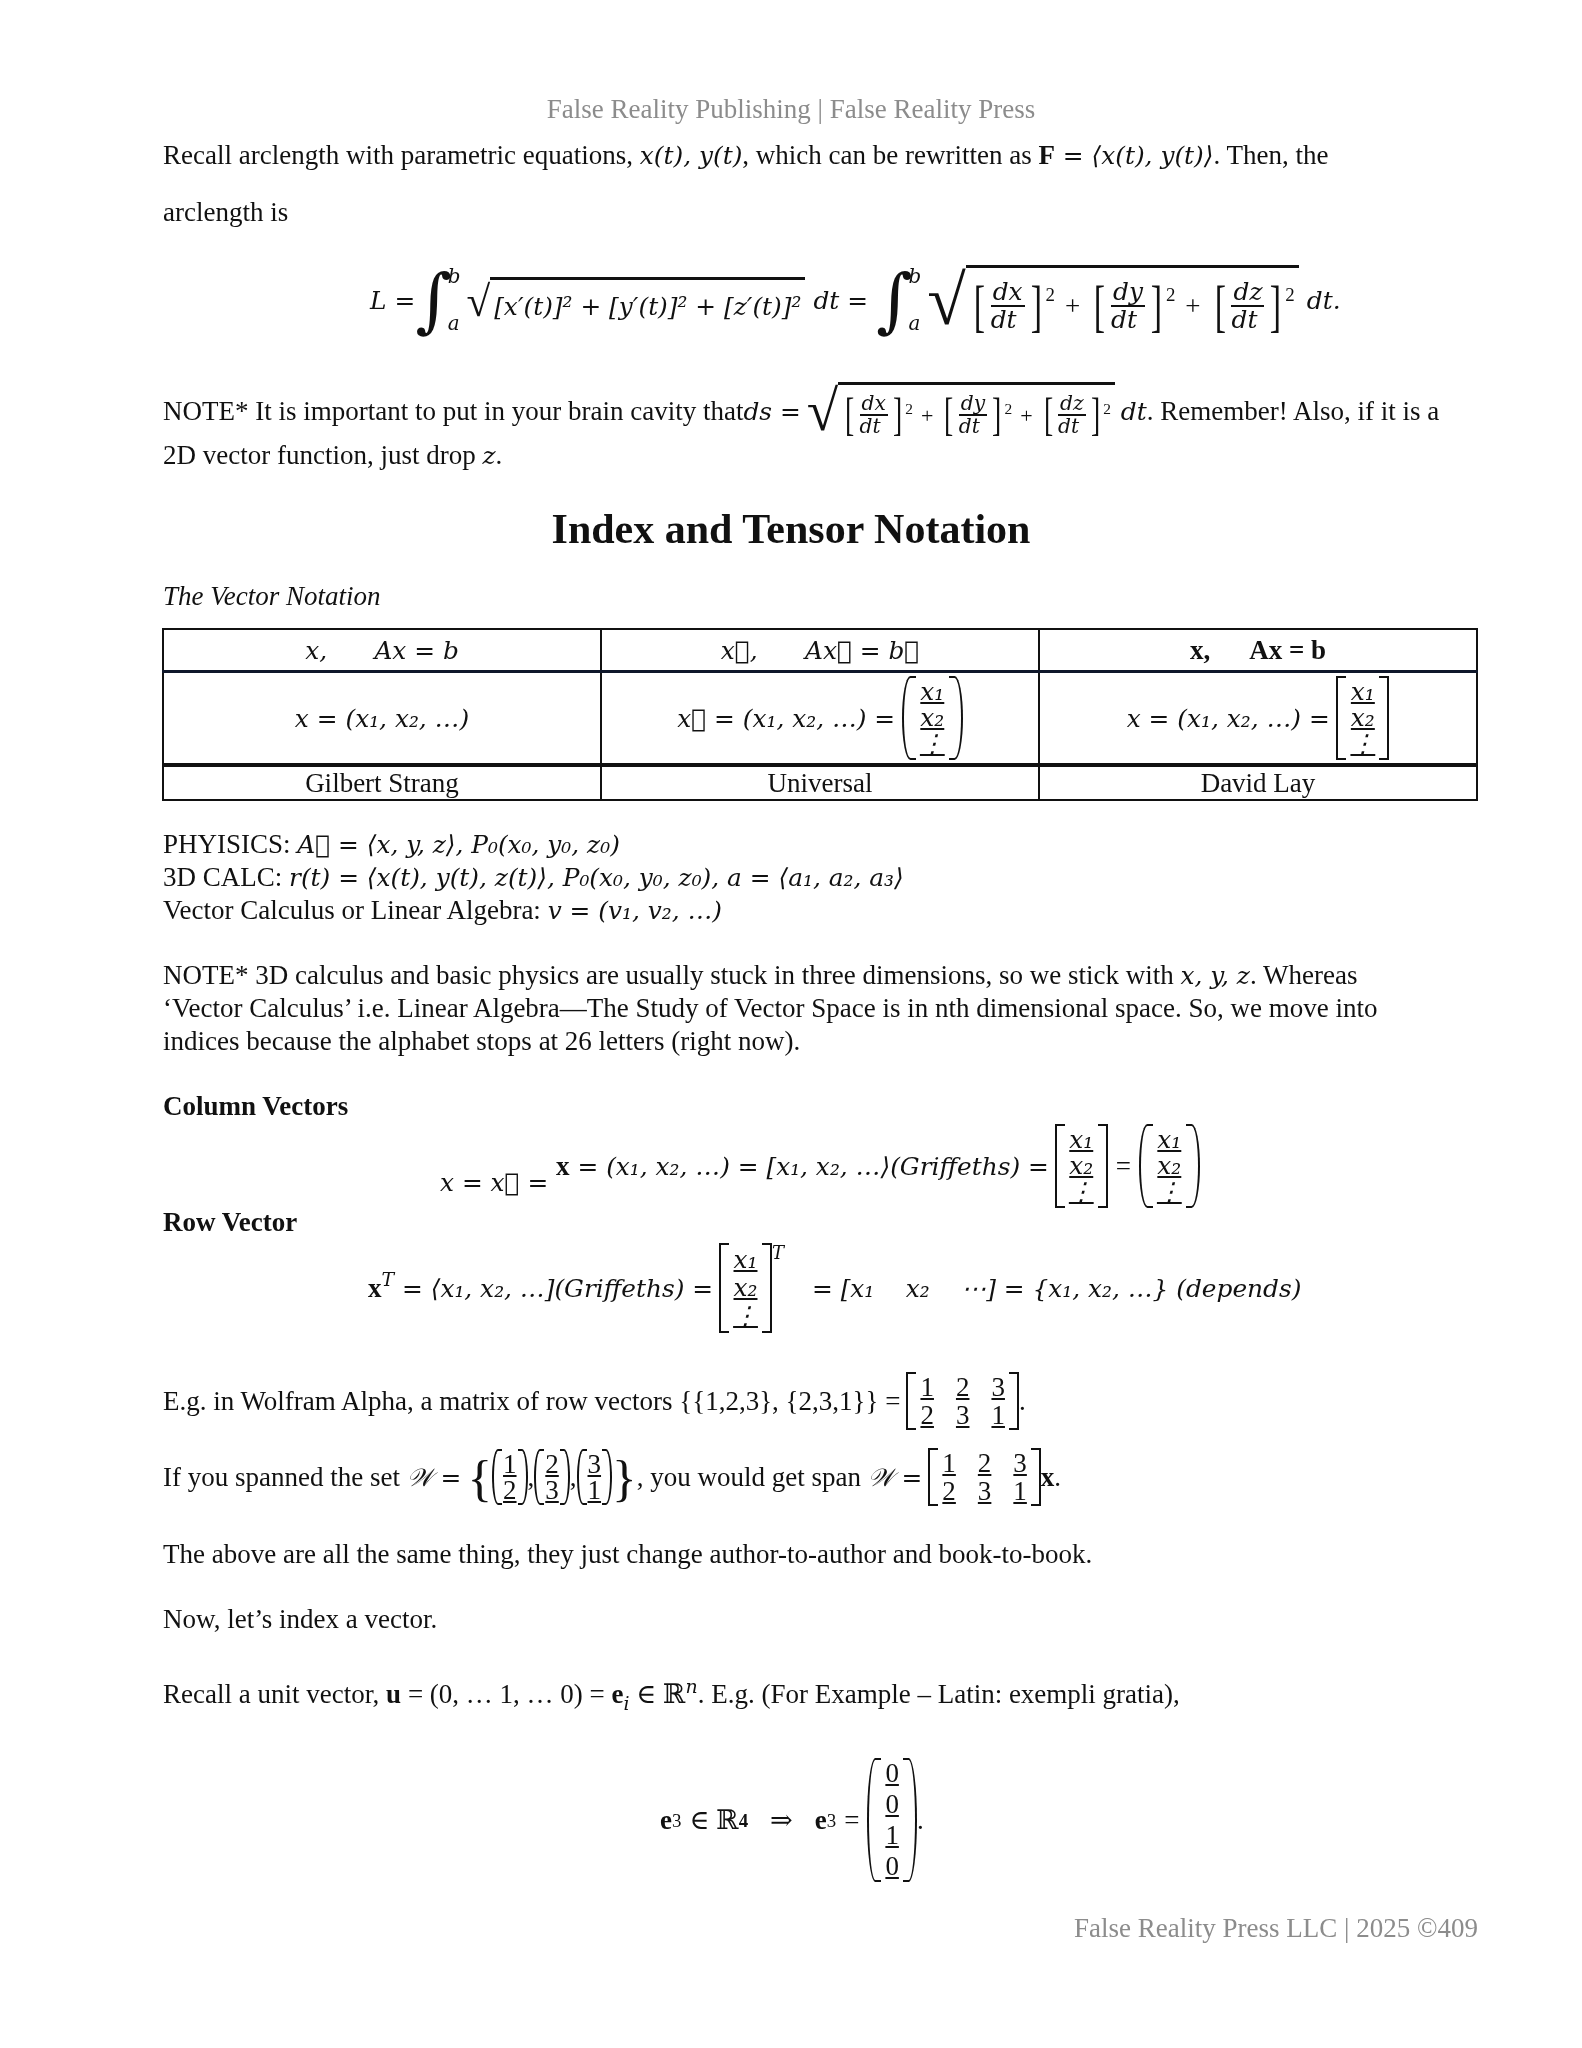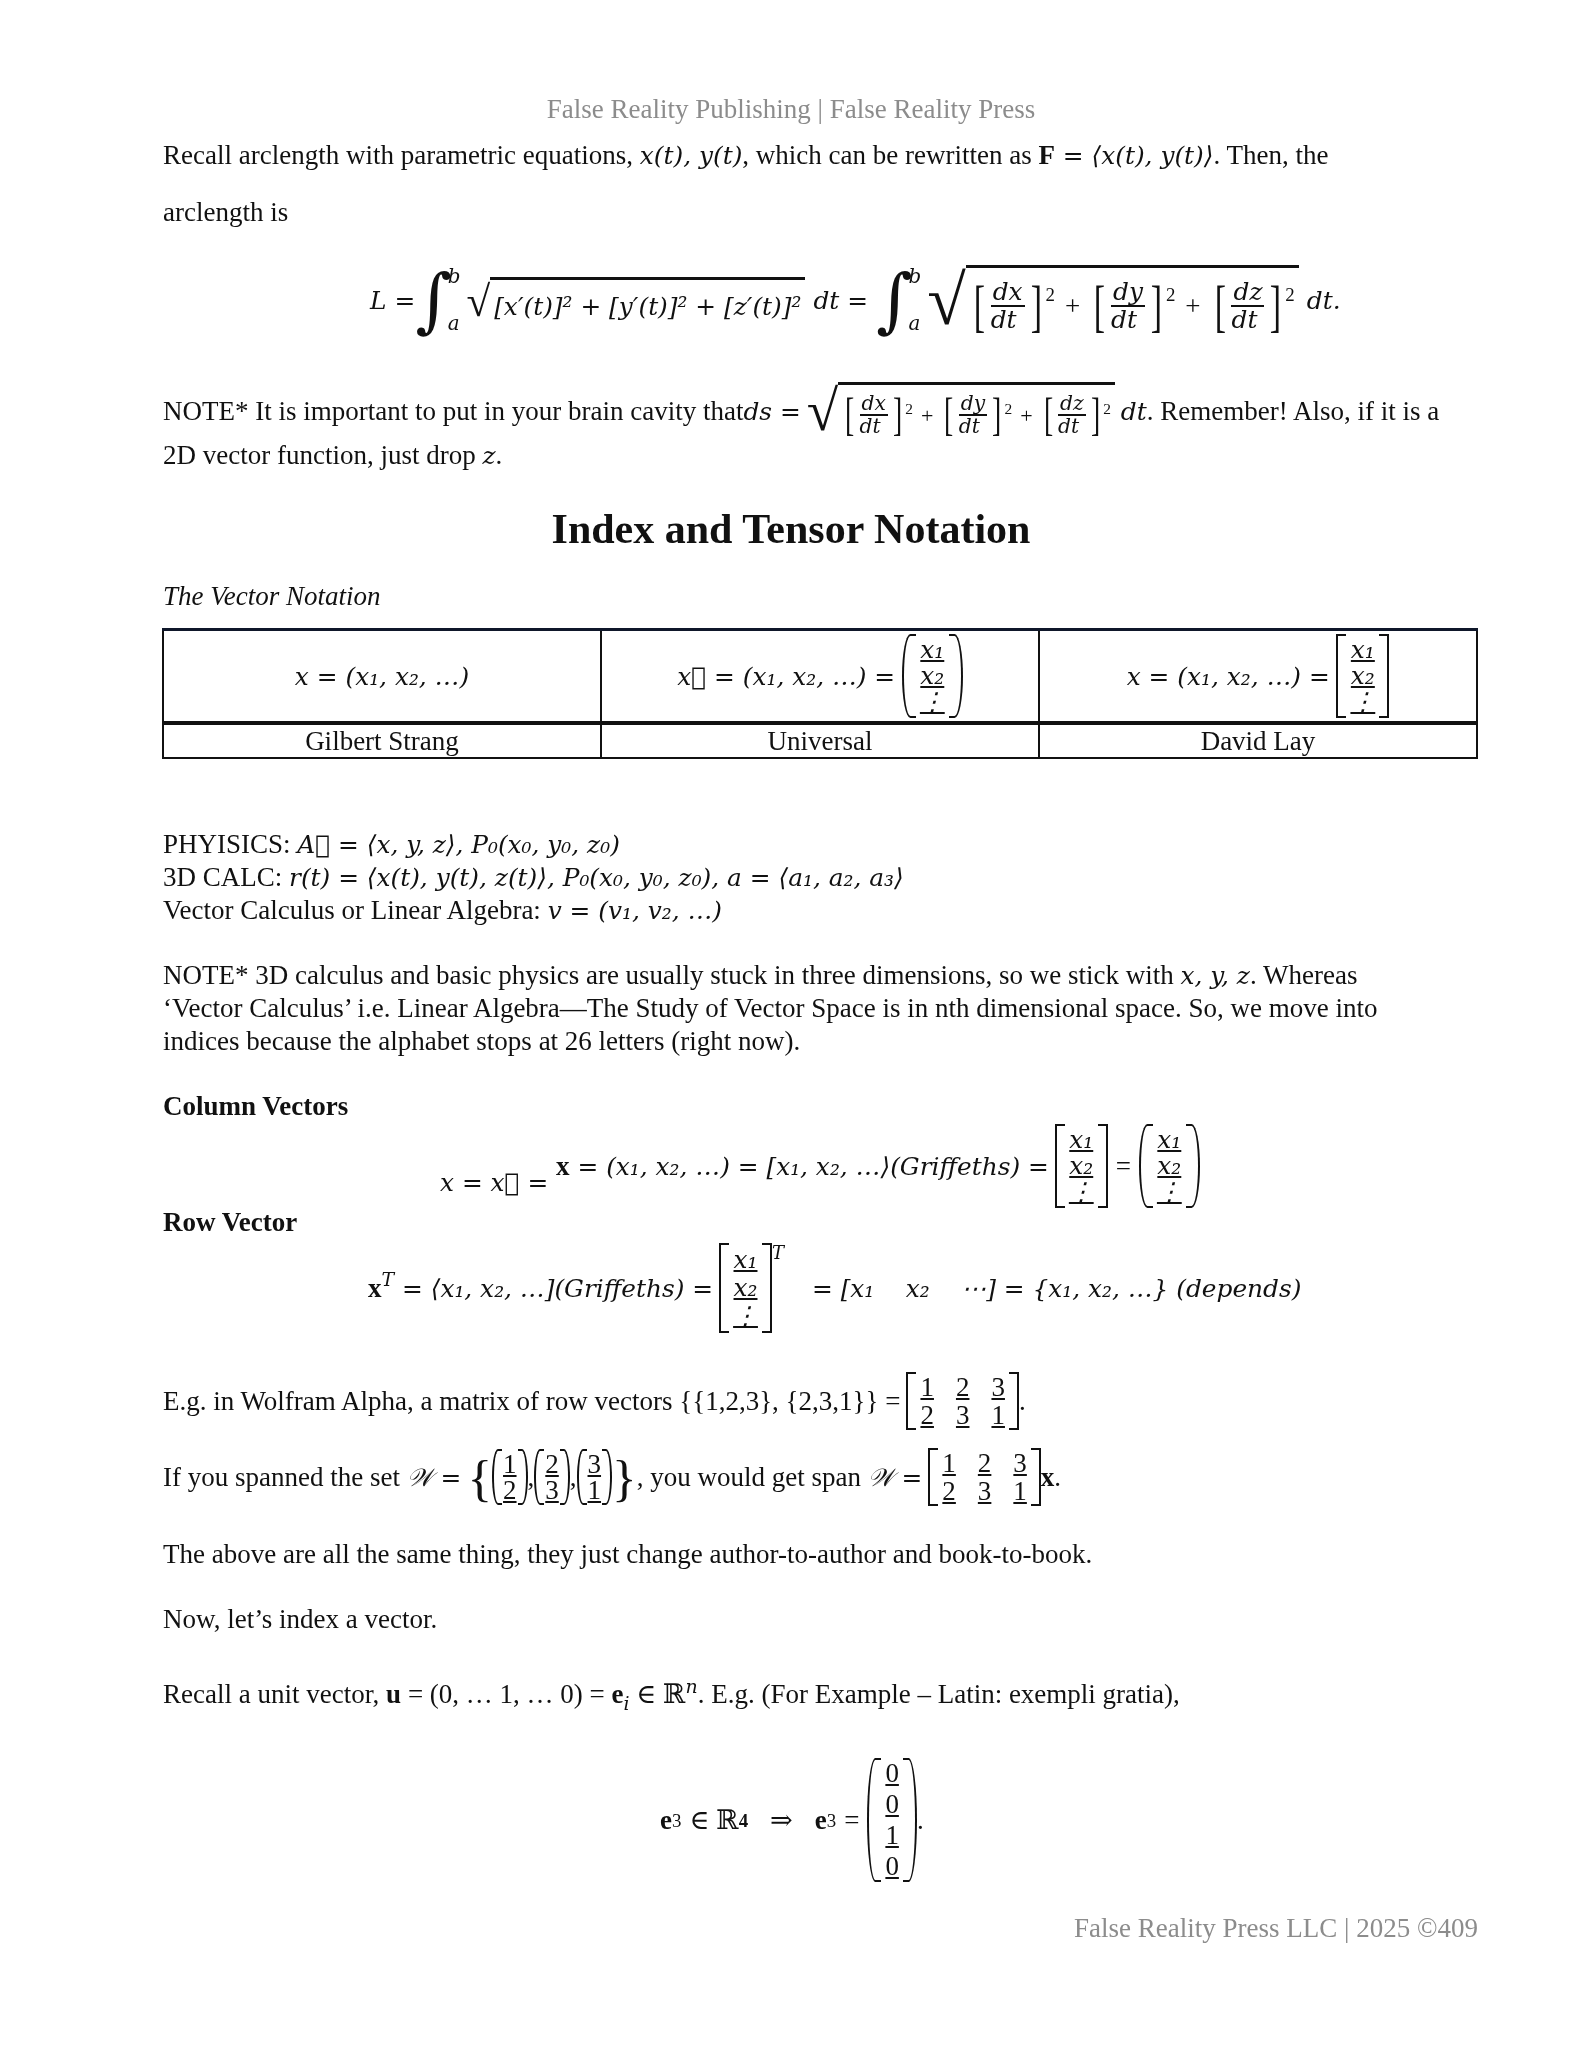--- a/index.html
+++ b/index.html
@@ -147,20 +147,25 @@
 <div class="abs txt" style="left:163px;top:439px;">
   <span>2D vector function, just drop </span><span class="i">z</span><span>.</span>
 </div>
 
 <h1 class="section">Index and Tensor Notation</h1>
 
 <div class="abs txt" style="left:163px;top:580px;font-style:italic;">The Vector Notation</div>
 
 <table class="notation">
   <tbody>
+      <tr class="hdr">
+    <td class="i" style="white-space:pre;">x,      Ax = b</td>
+    <td class="i" style="white-space:pre;">x⃗,      Ax⃗ = b⃗</td>
+    <td class="b" style="white-space:pre;">x,      Ax = b</td>
+  </tr>
   <tr class="mid">
     <td><span class="i">x = (x₁, x₂, …)</span></td>
     <td>
       <span class="i" style="vertical-align:middle;">x⃗ = (x₁, x₂, …) =</span>
       <span class="mat" style="height:84px;">
             <span class="par-l"></span>
             <span class="col i" style="line-height:26px;">
               <span>x₁</span>
               <span>x₂</span>
               <span>⋮</span>

